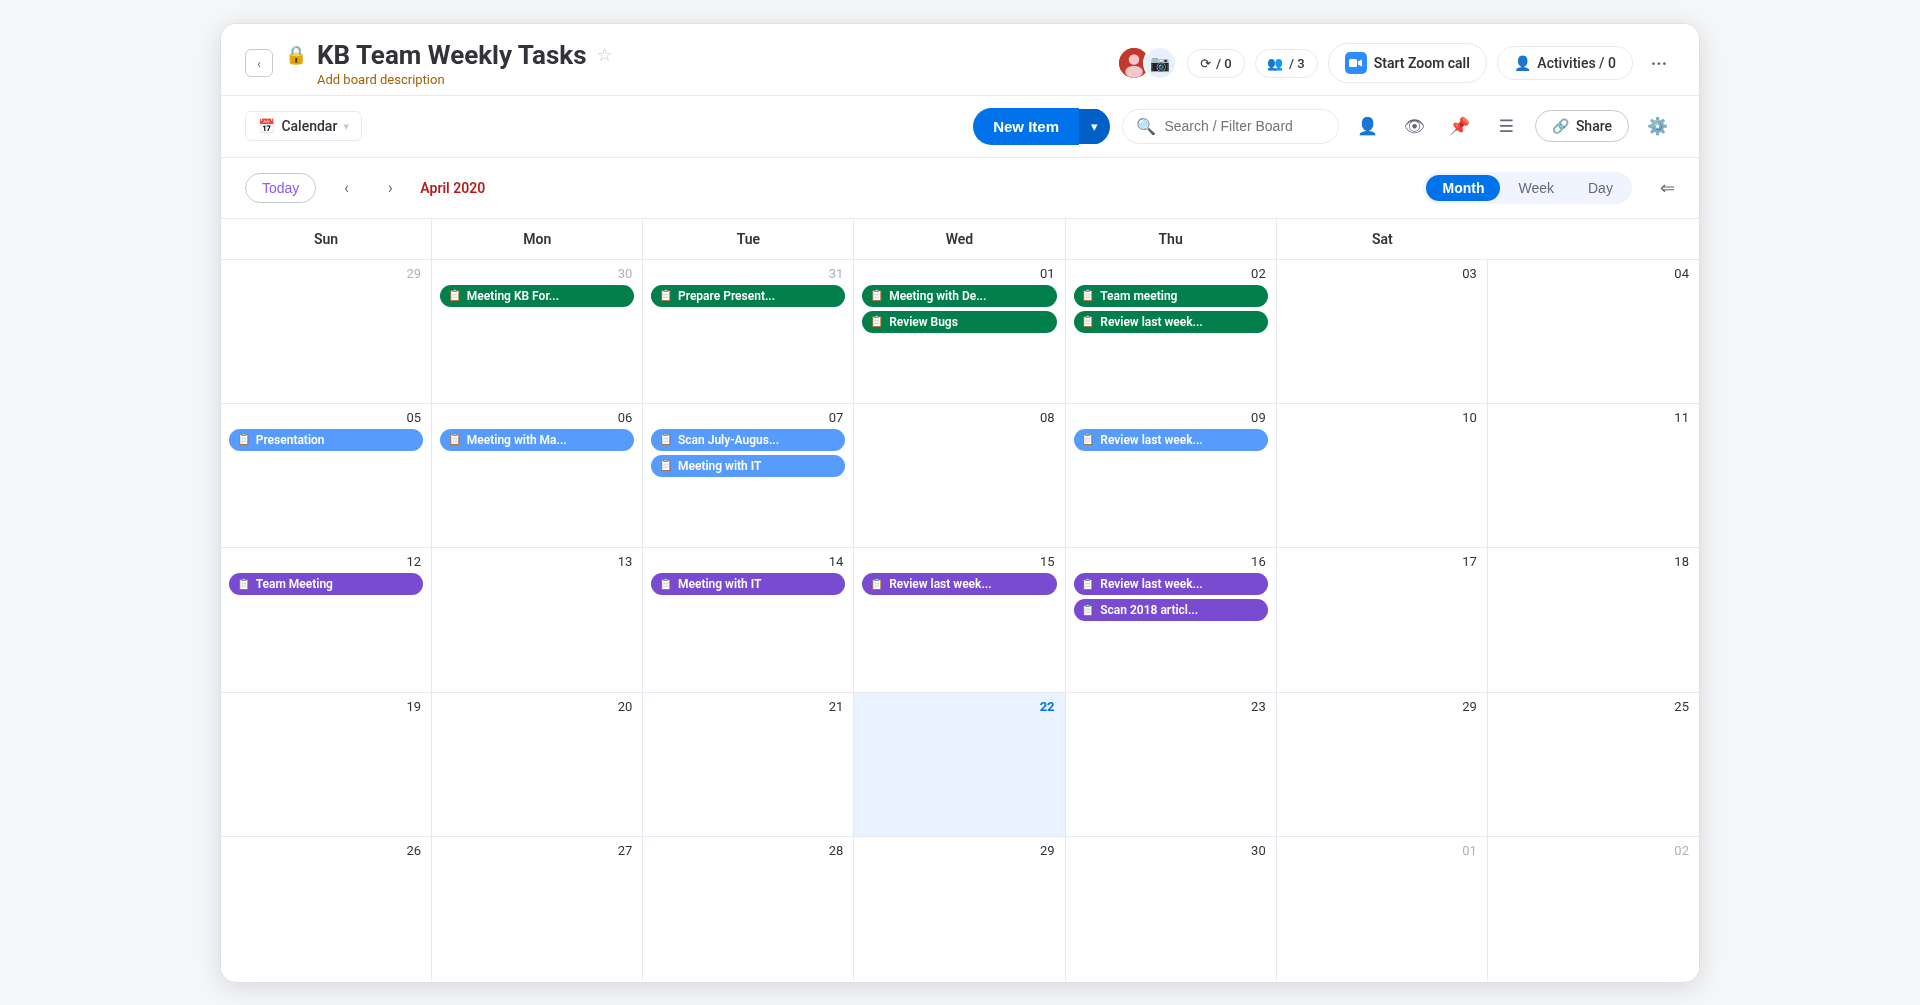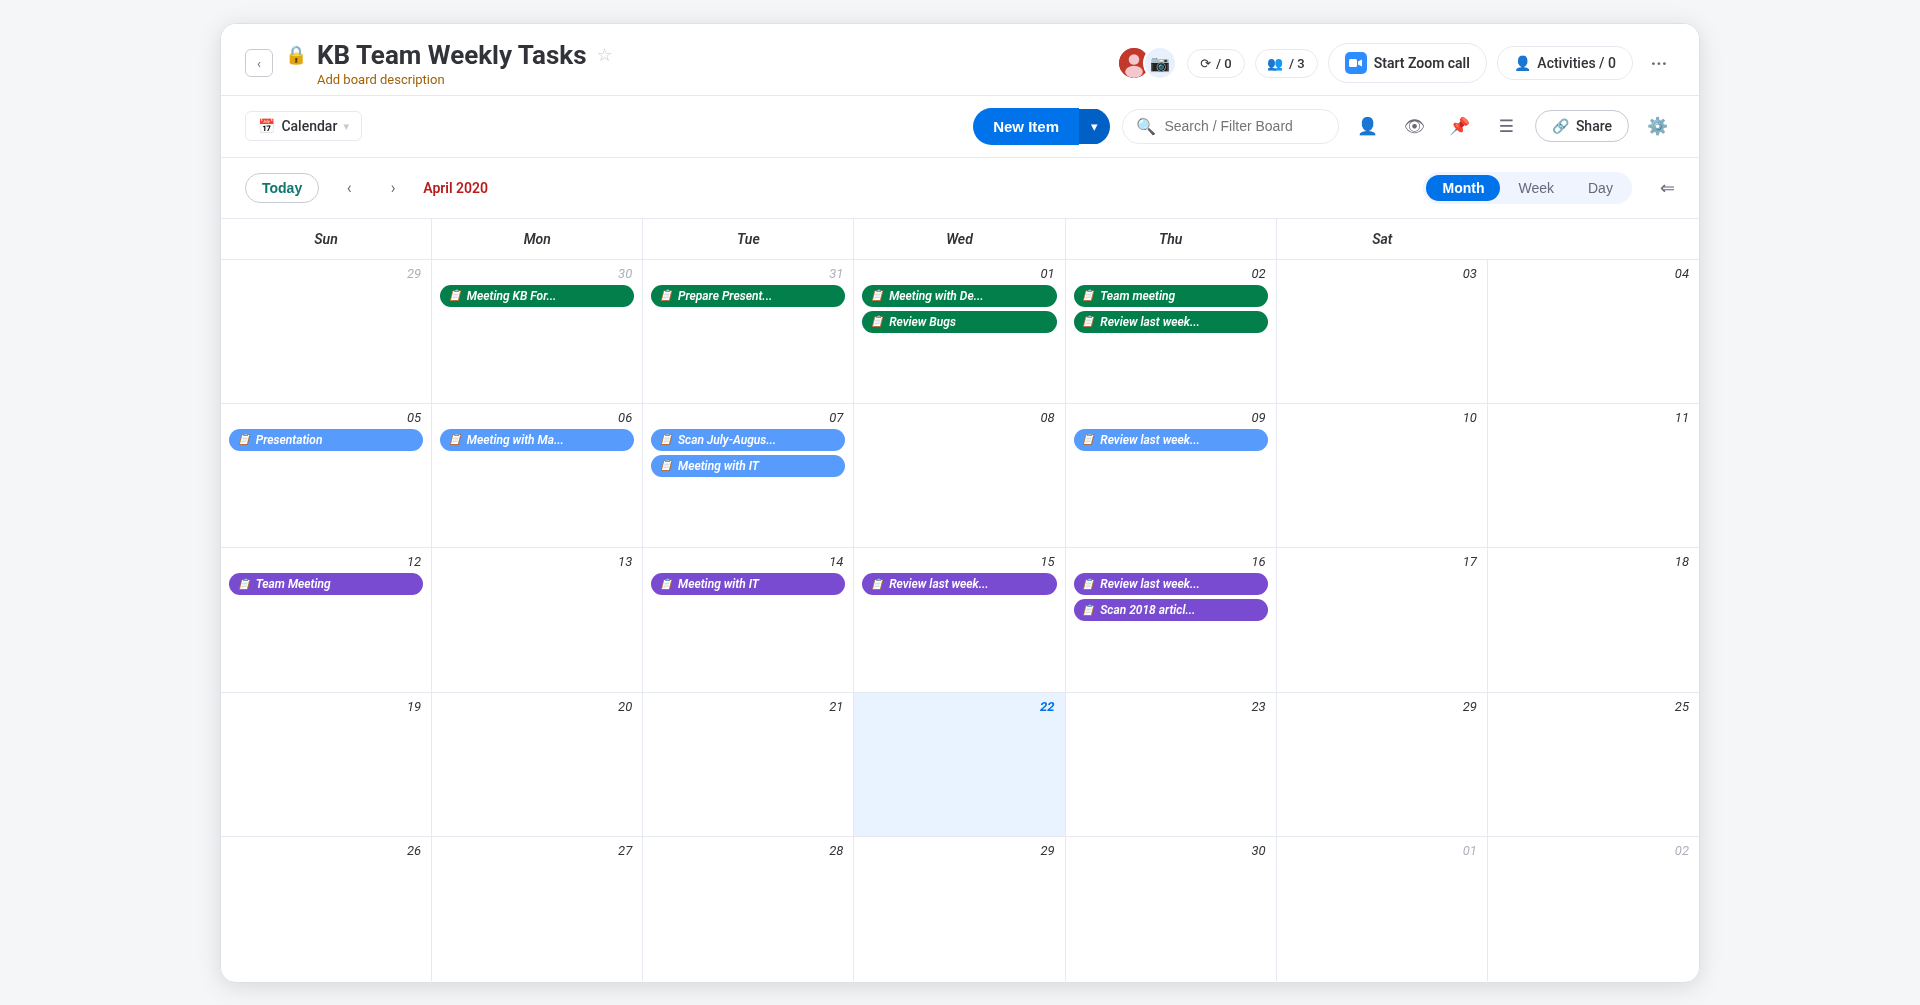--- a/index.html
+++ b/index.html
@@ -274,22 +274,22 @@
       gap: 16px;
       border-bottom: 1px solid #e6e9ef;
     }
 
     .today-btn {
       padding: 6px 16px;
       border: 1px solid #c5cad3;
       border-radius: 20px;
       cursor: pointer;
       font-size: 14px;
-      font-weight: 700;
-      color: #0f766e;
+      font-weight: 400;
+      color: #8b5cf6;
       background: #fff;
     }
 
     .nav-arrow {
       width: 28px; height: 28px;
       display: flex; align-items: center; justify-content: center;
       border-radius: 50%;
       cursor: pointer;
       color: #676879;
       font-size: 16px;
@@ -334,21 +334,20 @@
       color: #676879;
       font-size: 18px;
     }
 
     
     .calendar-grid {
       flex: 1;
       display: flex;
       flex-direction: column;
       overflow: hidden;
-      font-style: italic;
     }
 
     .calendar-days-header {
       display: grid;
       grid-template-columns: repeat(7, 1fr);
       border-bottom: 1px solid #e6e9ef;
       background: #fff;
     }
 
     .day-header {

